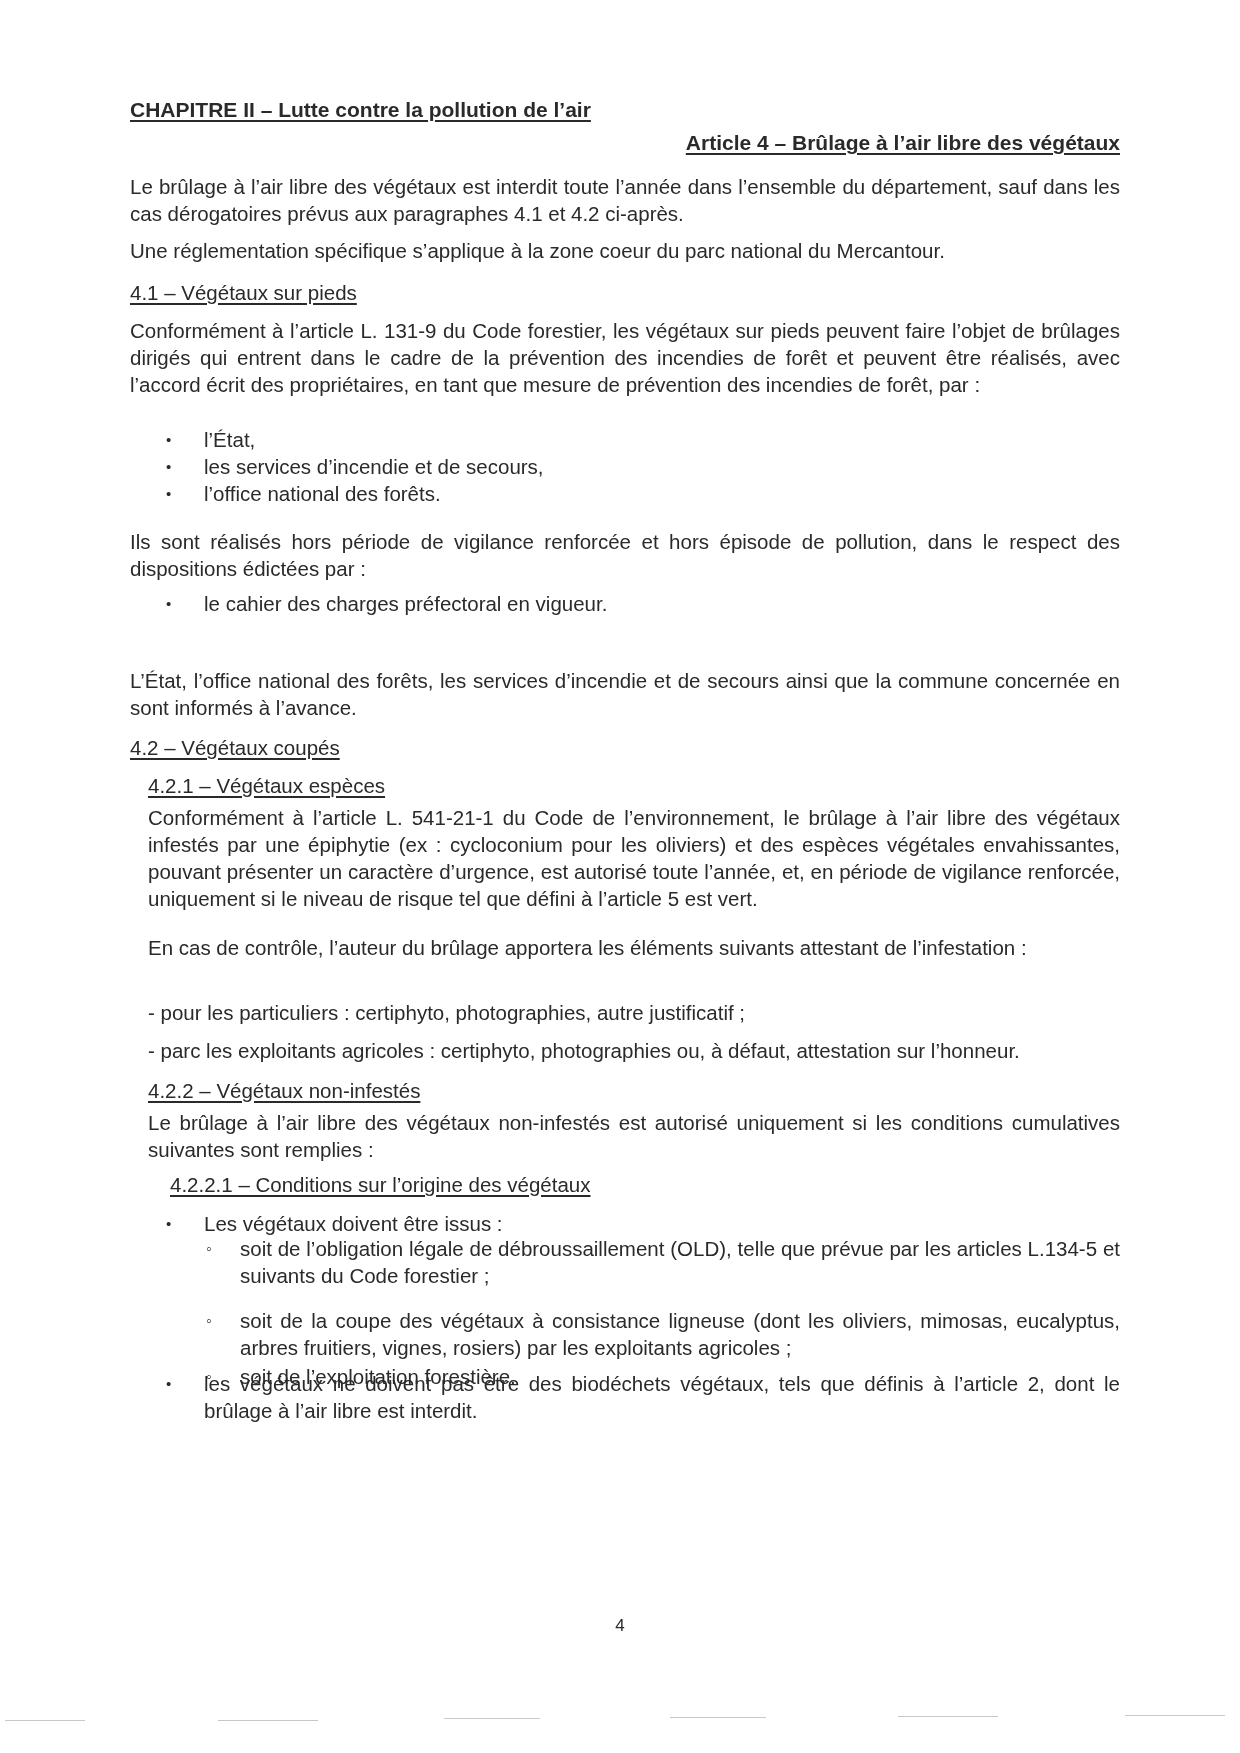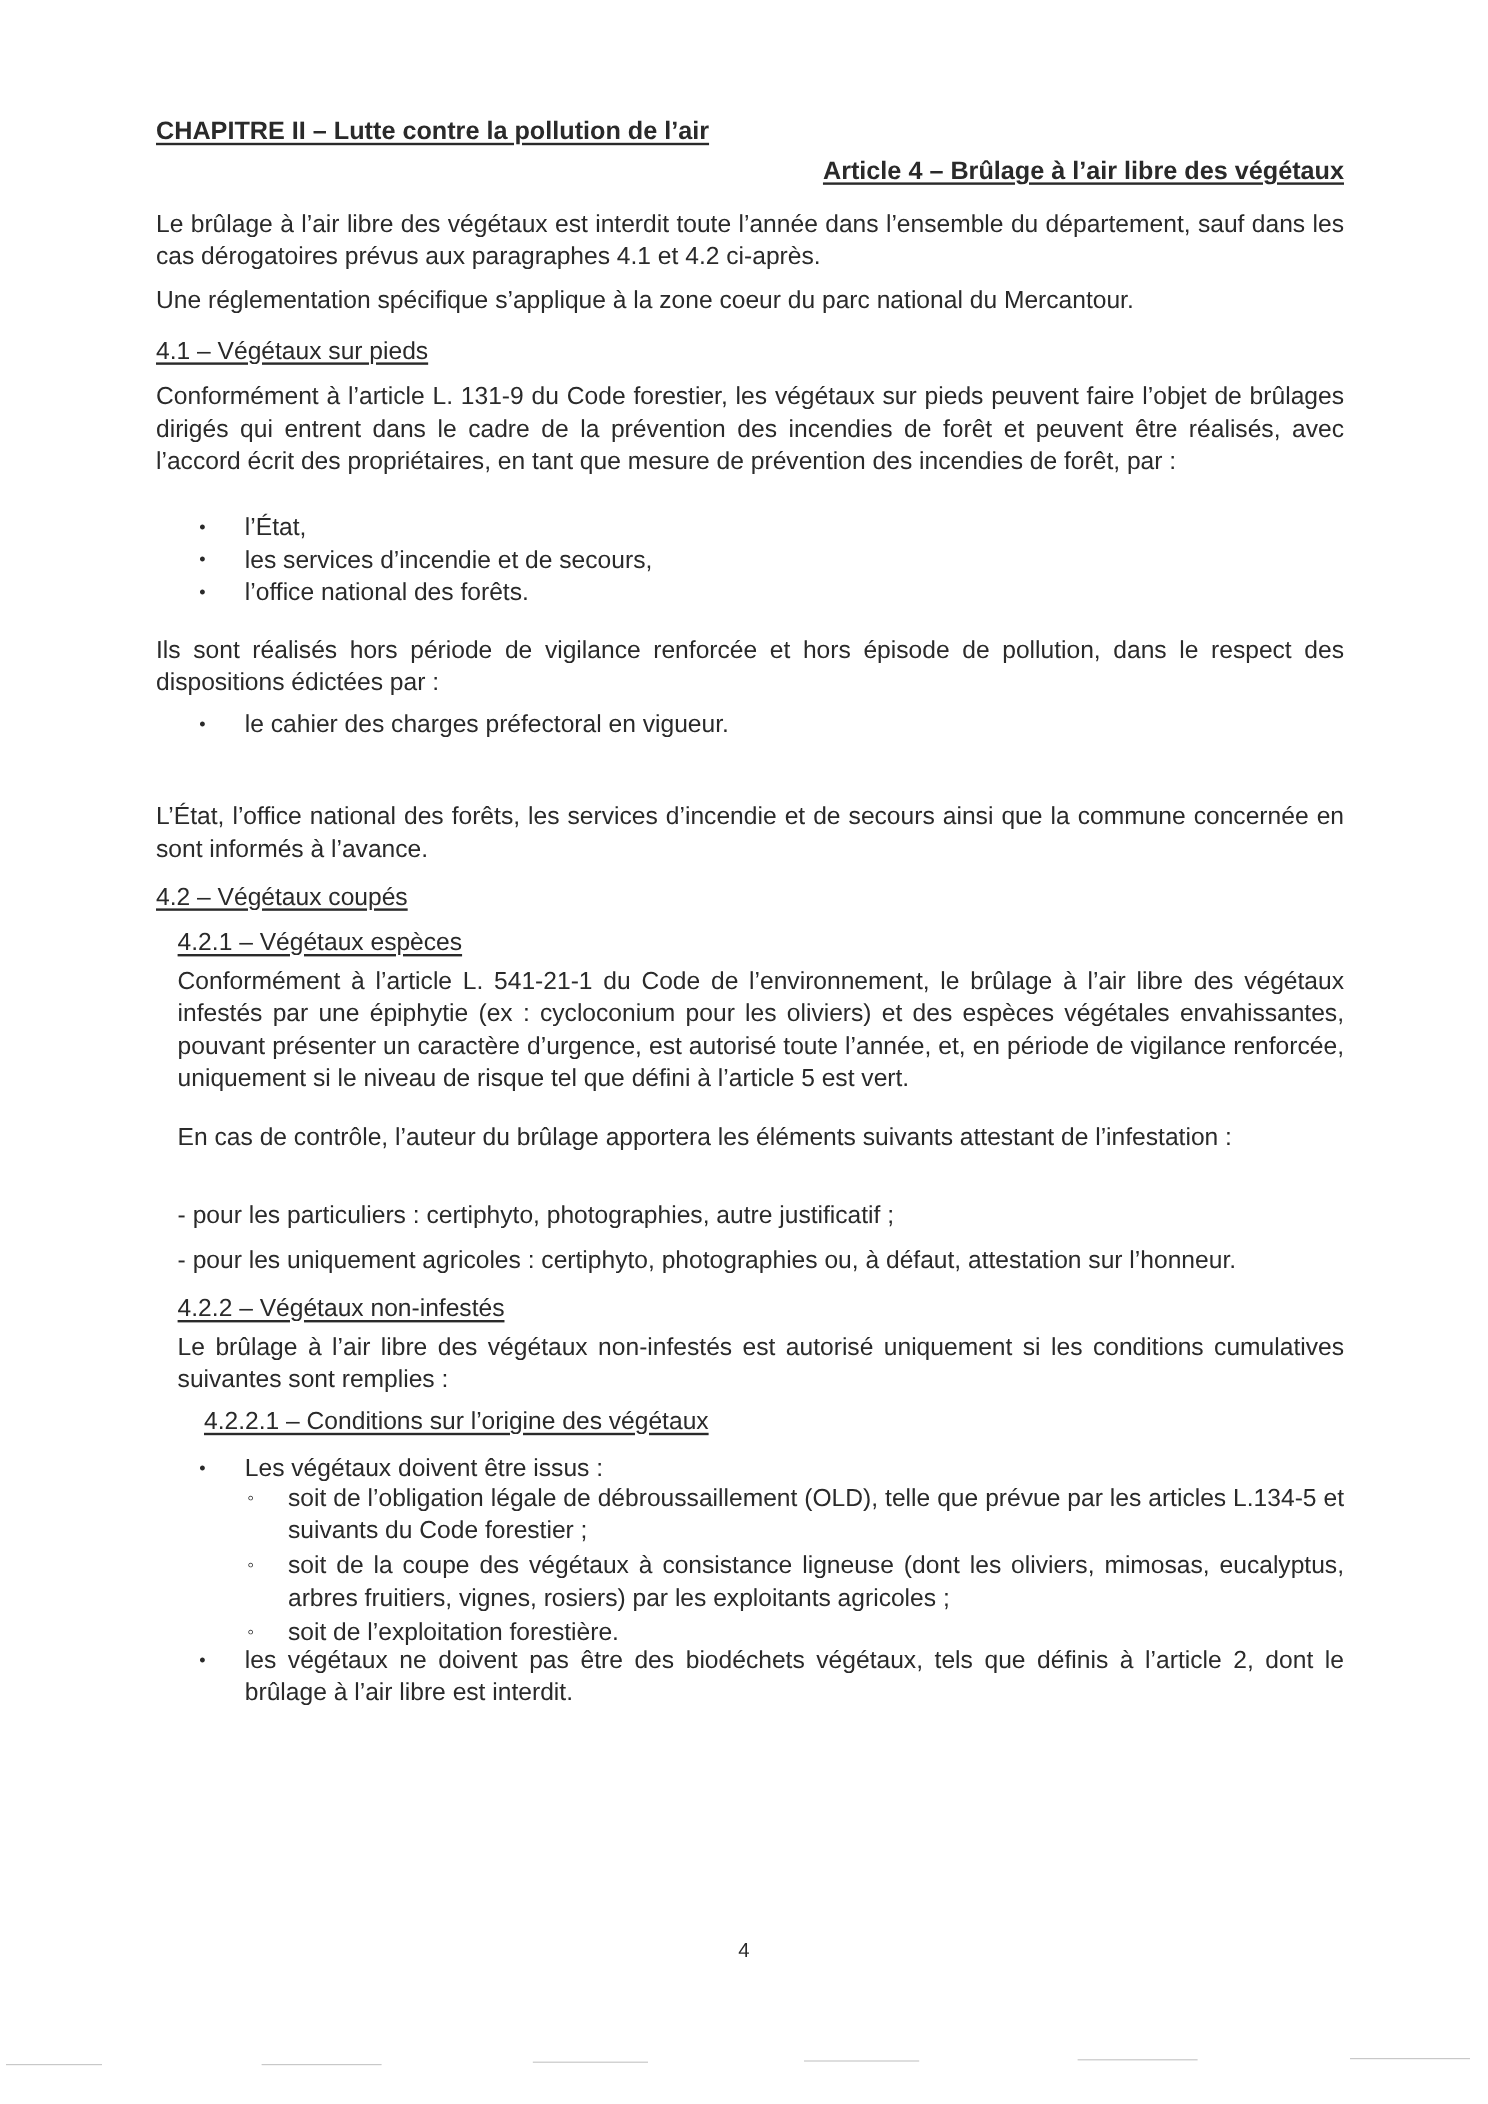--- a/index.html
+++ b/index.html
@@ -55,34 +55,34 @@
   <div class="blk u" style="top:734px;">4.2 –  Végétaux coupés</div>
 
   <div class="blk u" style="top:772px; left:148px; width:972px;">4.2.1 – Végétaux espèces</div>
 
   <div class="blk just" style="top:804px; left:148px; width:972px;">Conformément à l’article L. 541-21-1 du Code de l’environnement, le brûlage à l’air libre des végétaux infestés par une épiphytie (ex : cycloconium pour les oliviers) et des espèces végétales envahissantes, pouvant présenter un caractère d’urgence, est autorisé toute l’année, et, en période de vigilance renforcée, uniquement si le niveau de risque tel que défini à l’article 5 est vert.</div>
 
   <div class="blk just" style="top:934px; left:148px; width:972px;">En cas de contrôle, l’auteur du brûlage apportera les éléments suivants attestant de l’infestation :</div>
 
   <div class="blk" style="top:999px; left:148px; width:972px;">- pour les particuliers : certiphyto, photographies, autre justificatif ;</div>
 
-  <div class="blk" style="top:1037px; left:148px; width:990px;">- pour les uniquement agricoles : certiphyto, photographies ou, à défaut, attestation sur l’honneur.</div>
+  <div class="blk" style="top:1037px; left:148px; width:990px;">- parc les exploitants agricoles : certiphyto, photographies ou, à défaut, attestation sur l’honneur.</div>
 
   <div class="blk u" style="top:1077px; left:148px; width:972px;">4.2.2 – Végétaux non-infestés</div>
 
   <div class="blk just" style="top:1109px; left:148px; width:972px;">Le brûlage à l’air libre des végétaux non-infestés est autorisé uniquement si les conditions cumulatives suivantes sont remplies :</div>
 
   <div class="blk u" style="top:1171px; left:170px; width:950px;">4.2.2.1 – Conditions sur l’origine des végétaux</div>
 
   <ul class="blk ul" style="top:1210px; left:130px; width:990px;">
     <li>Les végétaux doivent être issus :</li>
   </ul>
 
   <ul class="blk ul sub just" style="top:1235px; left:130px; width:990px;">
-    <li style="margin-bottom:2px;">soit de l’obligation légale de débroussaillement (OLD), telle que prévue par les articles L.134-5 et suivants du Code forestier ;</li>
+    <li style="margin-bottom:18px;">soit de l’obligation légale de débroussaillement (OLD), telle que prévue par les articles L.134-5 et suivants du Code forestier ;</li>
     <li style="margin-bottom:2px;">soit de la coupe des végétaux à consistance ligneuse (dont les oliviers, mimosas, eucalyptus, arbres fruitiers, vignes, rosiers) par les exploitants agricoles ;</li>
     <li>soit de l’exploitation forestière.</li>
   </ul>
 
   <ul class="blk ul just" style="top:1370px; left:130px; width:990px;">
     <li>les végétaux ne doivent pas être des biodéchets végétaux, tels que définis à l’article 2, dont le brûlage à l’air libre est interdit.</li>
   </ul>
 
   <div class="pagenum">4</div>
 

